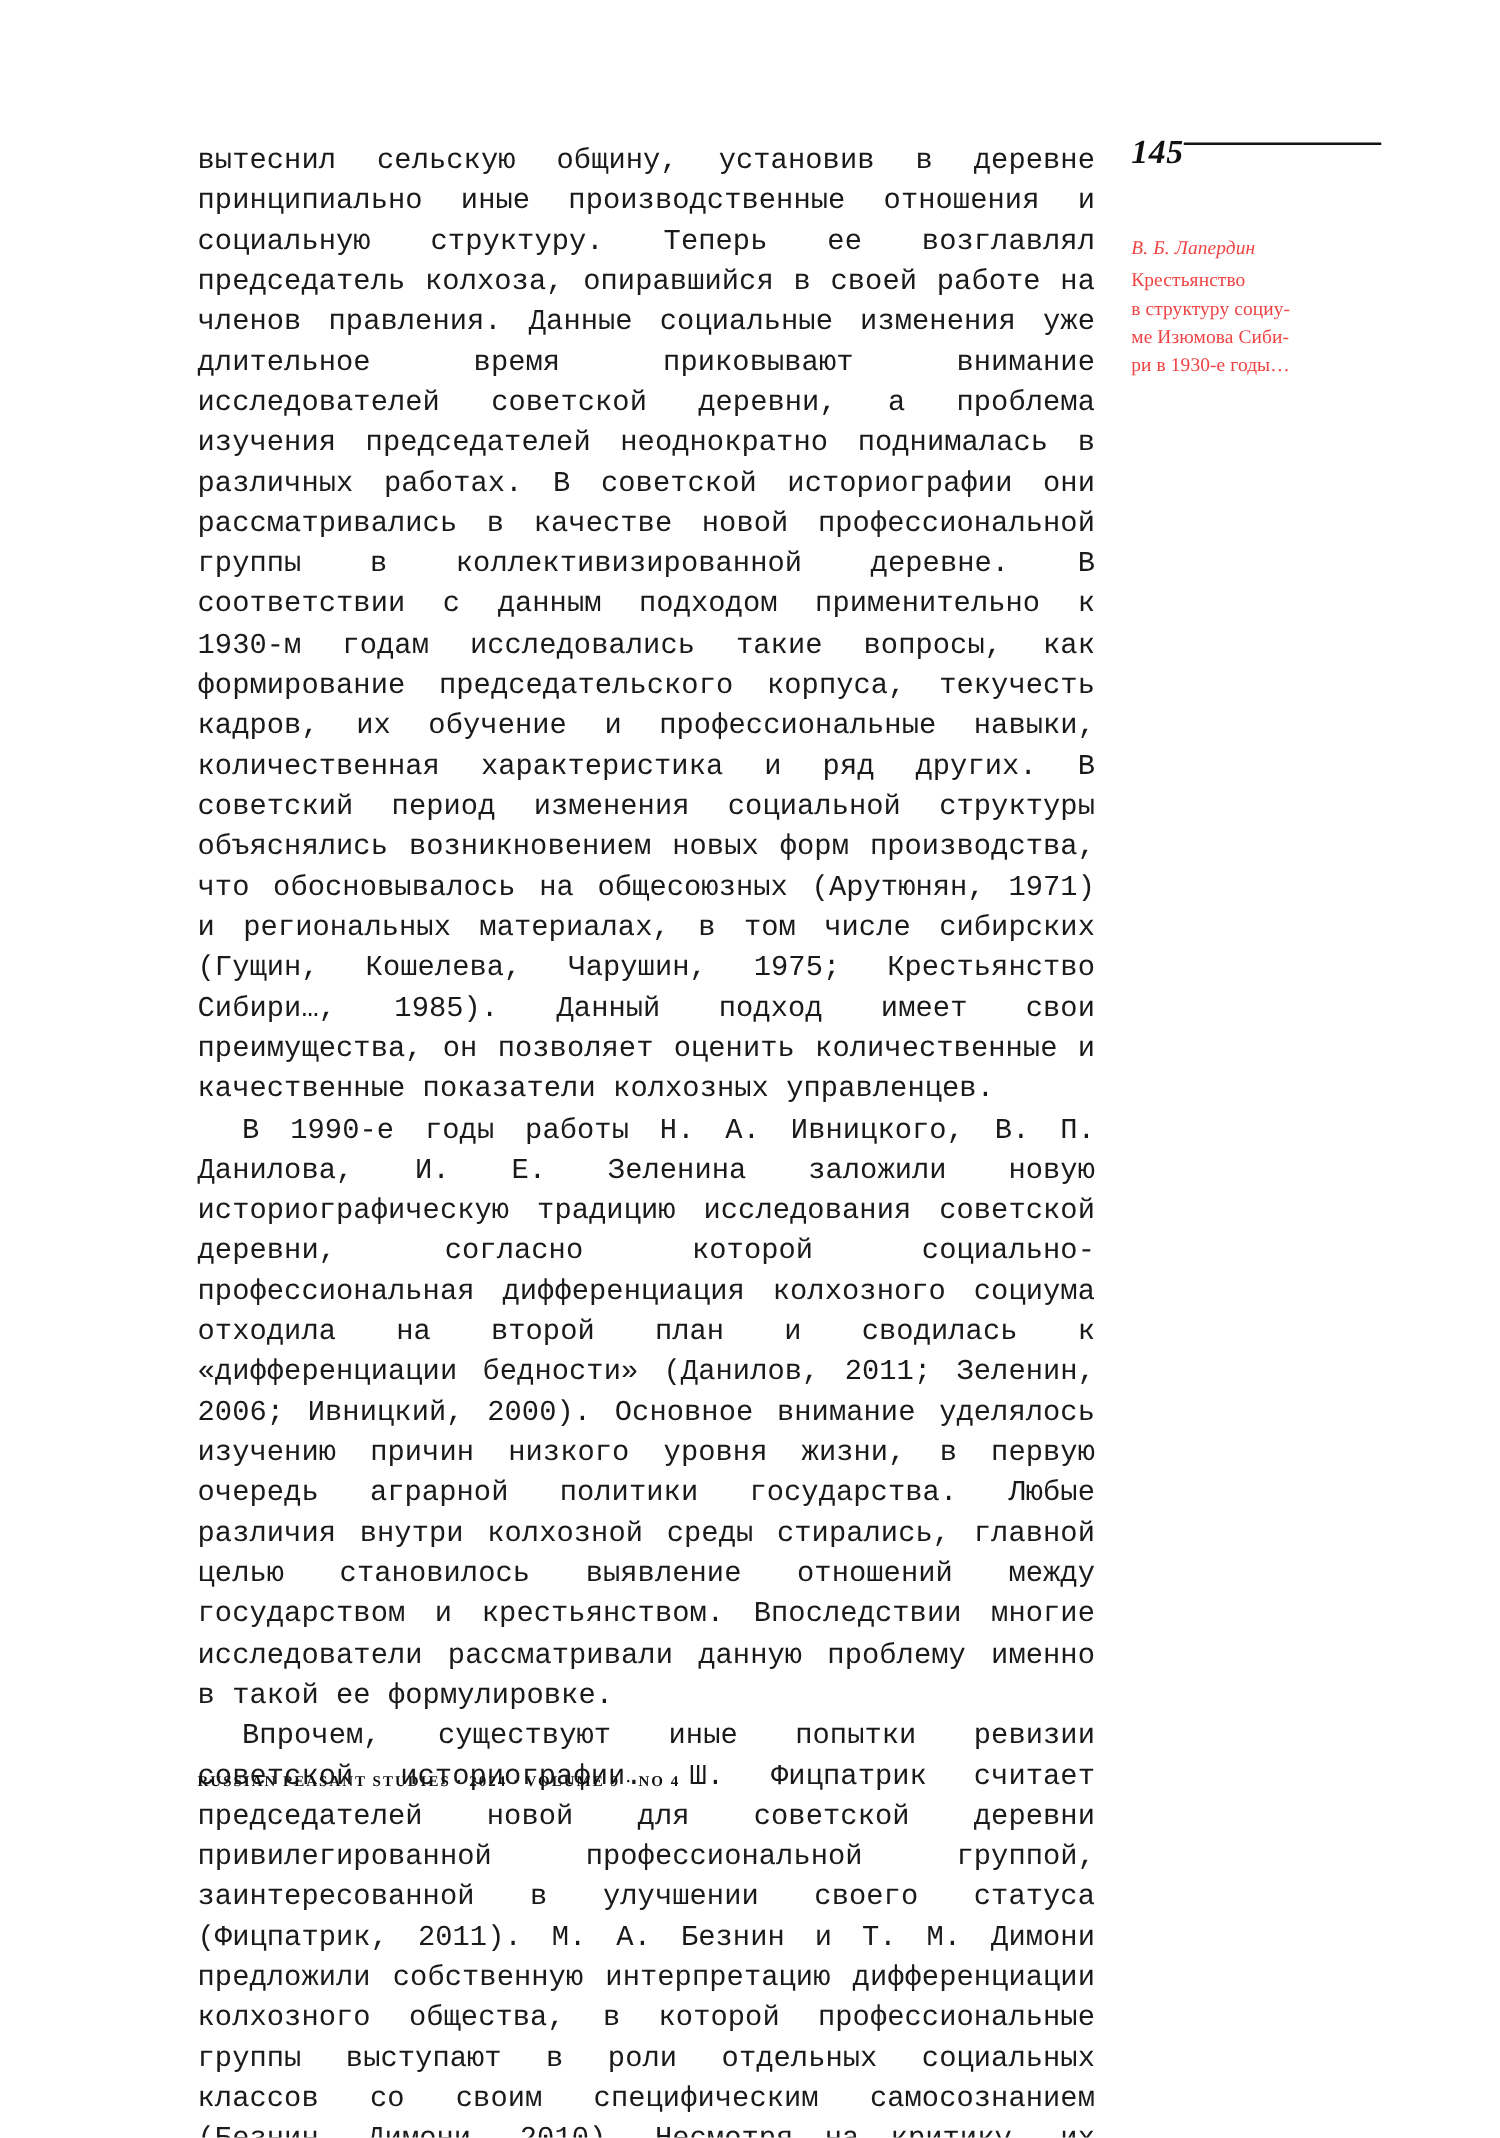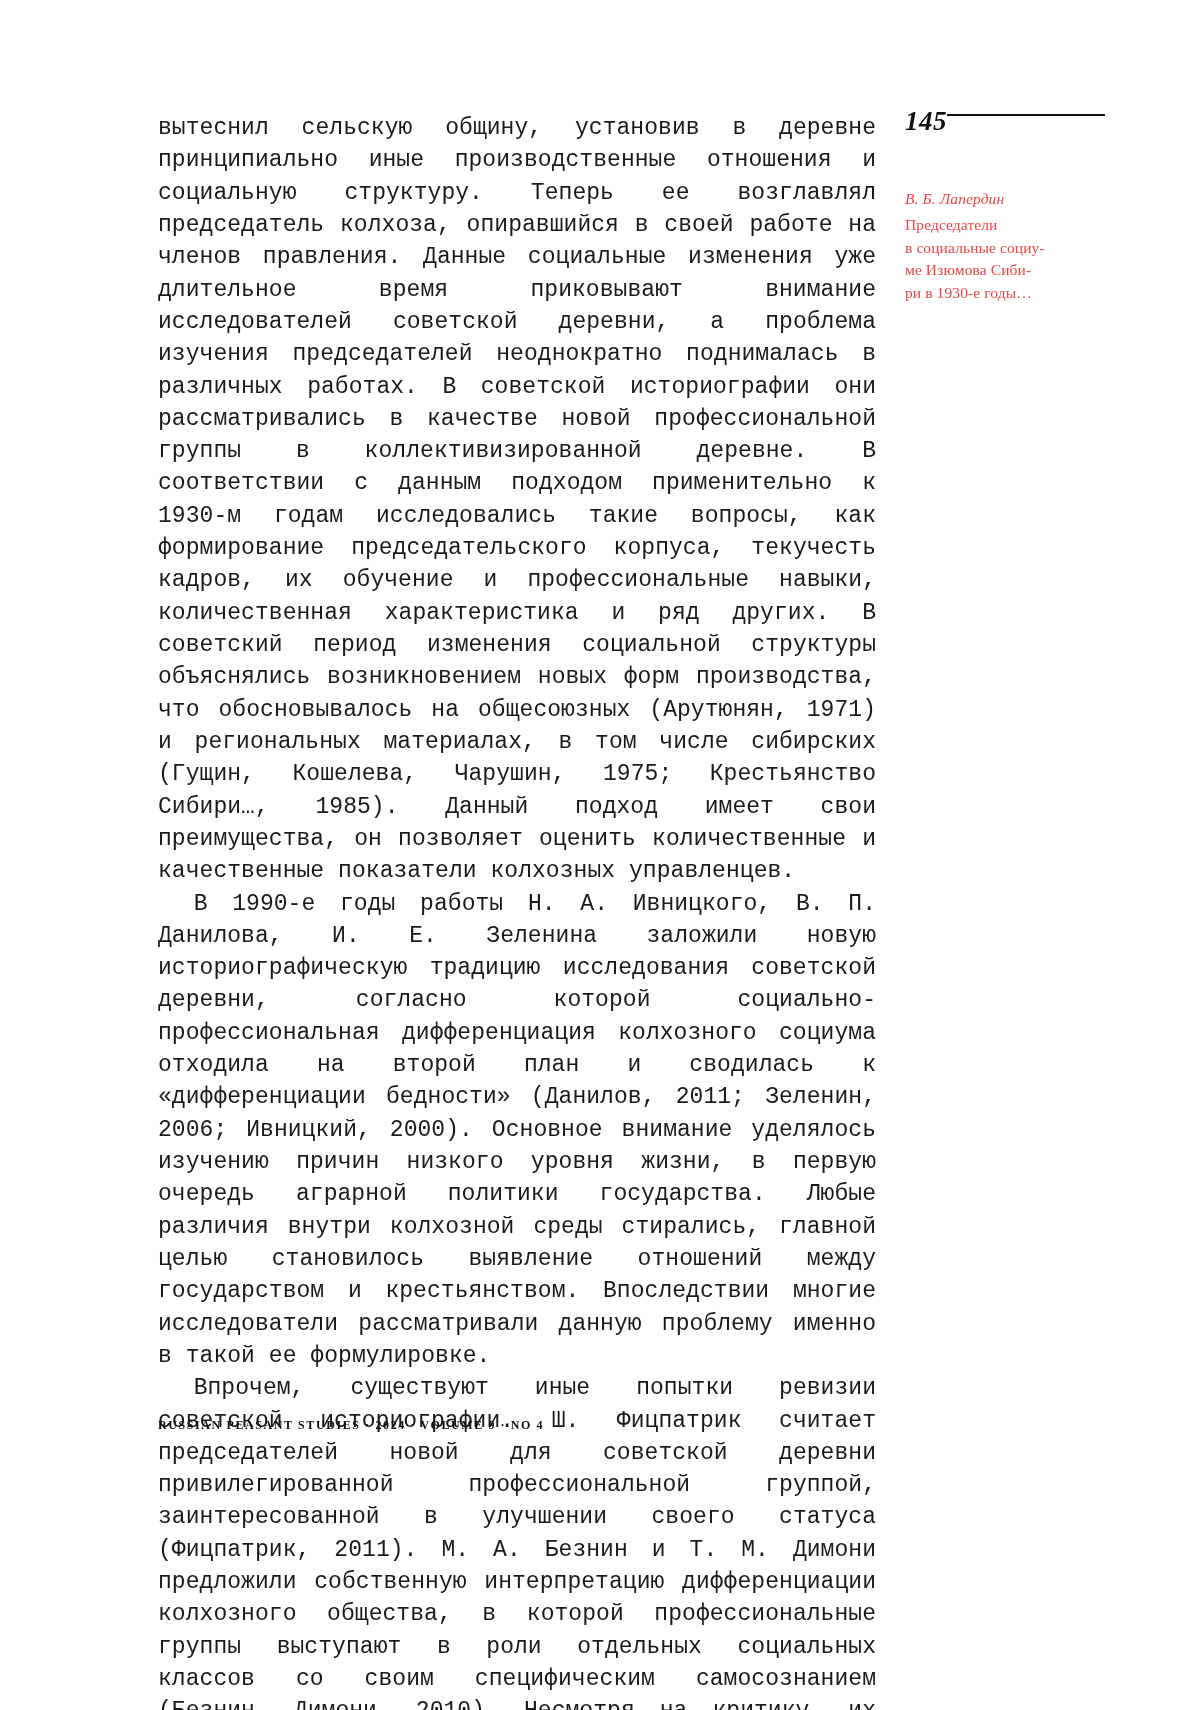--- a/index.html
+++ b/index.html
@@ -104,22 +104,22 @@
 
 <div class="page">
 
   <div class="margin-col">
     <div class="folio-row">
       <div class="folio">145</div>
       <div class="folio-rule"></div>
     </div>
     <div class="author-block">
       <span class="author-name">В. Б. Лапердин</span>
-      <span class="running-title">Председатели</span>
-      <span class="running-title">в социальные социу-</span>
+      <span class="running-title">Крестьянство</span>
+      <span class="running-title">в структуру социу-</span>
       <span class="running-title">ме Изюмова Сиби-</span>
       <span class="running-title">ри в 1930-е годы…</span>
     </div>
   </div>
 
   <div class="text-col">
     <p class="body">вытеснил сельскую общину, установив в деревне принципиально иные производственные отношения и социальную структуру. Теперь ее возглавлял председатель колхоза, опиравшийся в своей работе на членов правления. Данные социальные изменения уже длительное время приковывают внимание исследователей советской деревни, а проблема изучения председателей неоднократно поднималась в различных работах. В советской историографии они рассматривались в качестве новой профессиональной группы в коллективизированной деревне. В соответствии с данным подходом применительно к 1930-м годам исследовались такие вопросы, как формирование председательского корпуса, текучесть кадров, их обучение и профессиональные навыки, количественная характеристика и ряд других. В советский период изменения социальной структуры объяснялись возникновением новых форм производства, что обосновывалось на общесоюзных (Арутюнян, 1971) и региональных материалах, в том числе сибирских (Гущин, Кошелева, Чарушин, 1975; Крестьянство Сибири…, 1985). Данный подход имеет свои преимущества, он позволяет оценить количественные и качественные показатели колхозных управленцев.</p>
     <p class="body">В 1990-е годы работы Н. А. Ивницкого, В. П. Данилова, И. Е. Зеленина заложили новую историографическую традицию исследования советской деревни, согласно которой социально-профессиональная дифференциация колхозного социума отходила на второй план и сводилась к «дифференциации бедности» (Данилов, 2011; Зеленин, 2006; Ивницкий, 2000). Основное внимание уделялось изучению причин низкого уровня жизни, в первую очередь аграрной политики государства. Любые различия внутри колхозной среды стирались, главной целью становилось выявление отношений между государством и крестьянством. Впоследствии многие исследователи рассматривали данную проблему именно в такой ее формулировке.</p>
     <p class="body">Впрочем, существуют иные попытки ревизии советской историографии. Ш. Фицпатрик считает председателей новой для советской деревни привилегированной профессиональной группой, заинтересованной в улучшении своего статуса (Фицпатрик, 2011). М. А. Безнин и Т. М. Димони предложили собственную интерпретацию дифференциации колхозного общества, в которой профессиональные группы выступают в роли отдельных социальных классов со своим специфическим самосознанием (Безнин, Димони, 2010). Несмотря на критику, их концепция нашла сторонников. Так, Л. В. Изюмова исследует колхозное крестьянство Европейского Севера России, используя данную методологию (Изюмова, 2010). М. Н. Глумная, проведя анализ изменений в управленческом аппарате колхозов, пришла к иному выводу (Глумная, 2011). Руководящий персонал, в том числе председатели, по ее мнению, является профессиональной группой, а не отдельной социальной категорией, как считают М. А. Безнин и Т. М. Димони.</p>
   </div>

